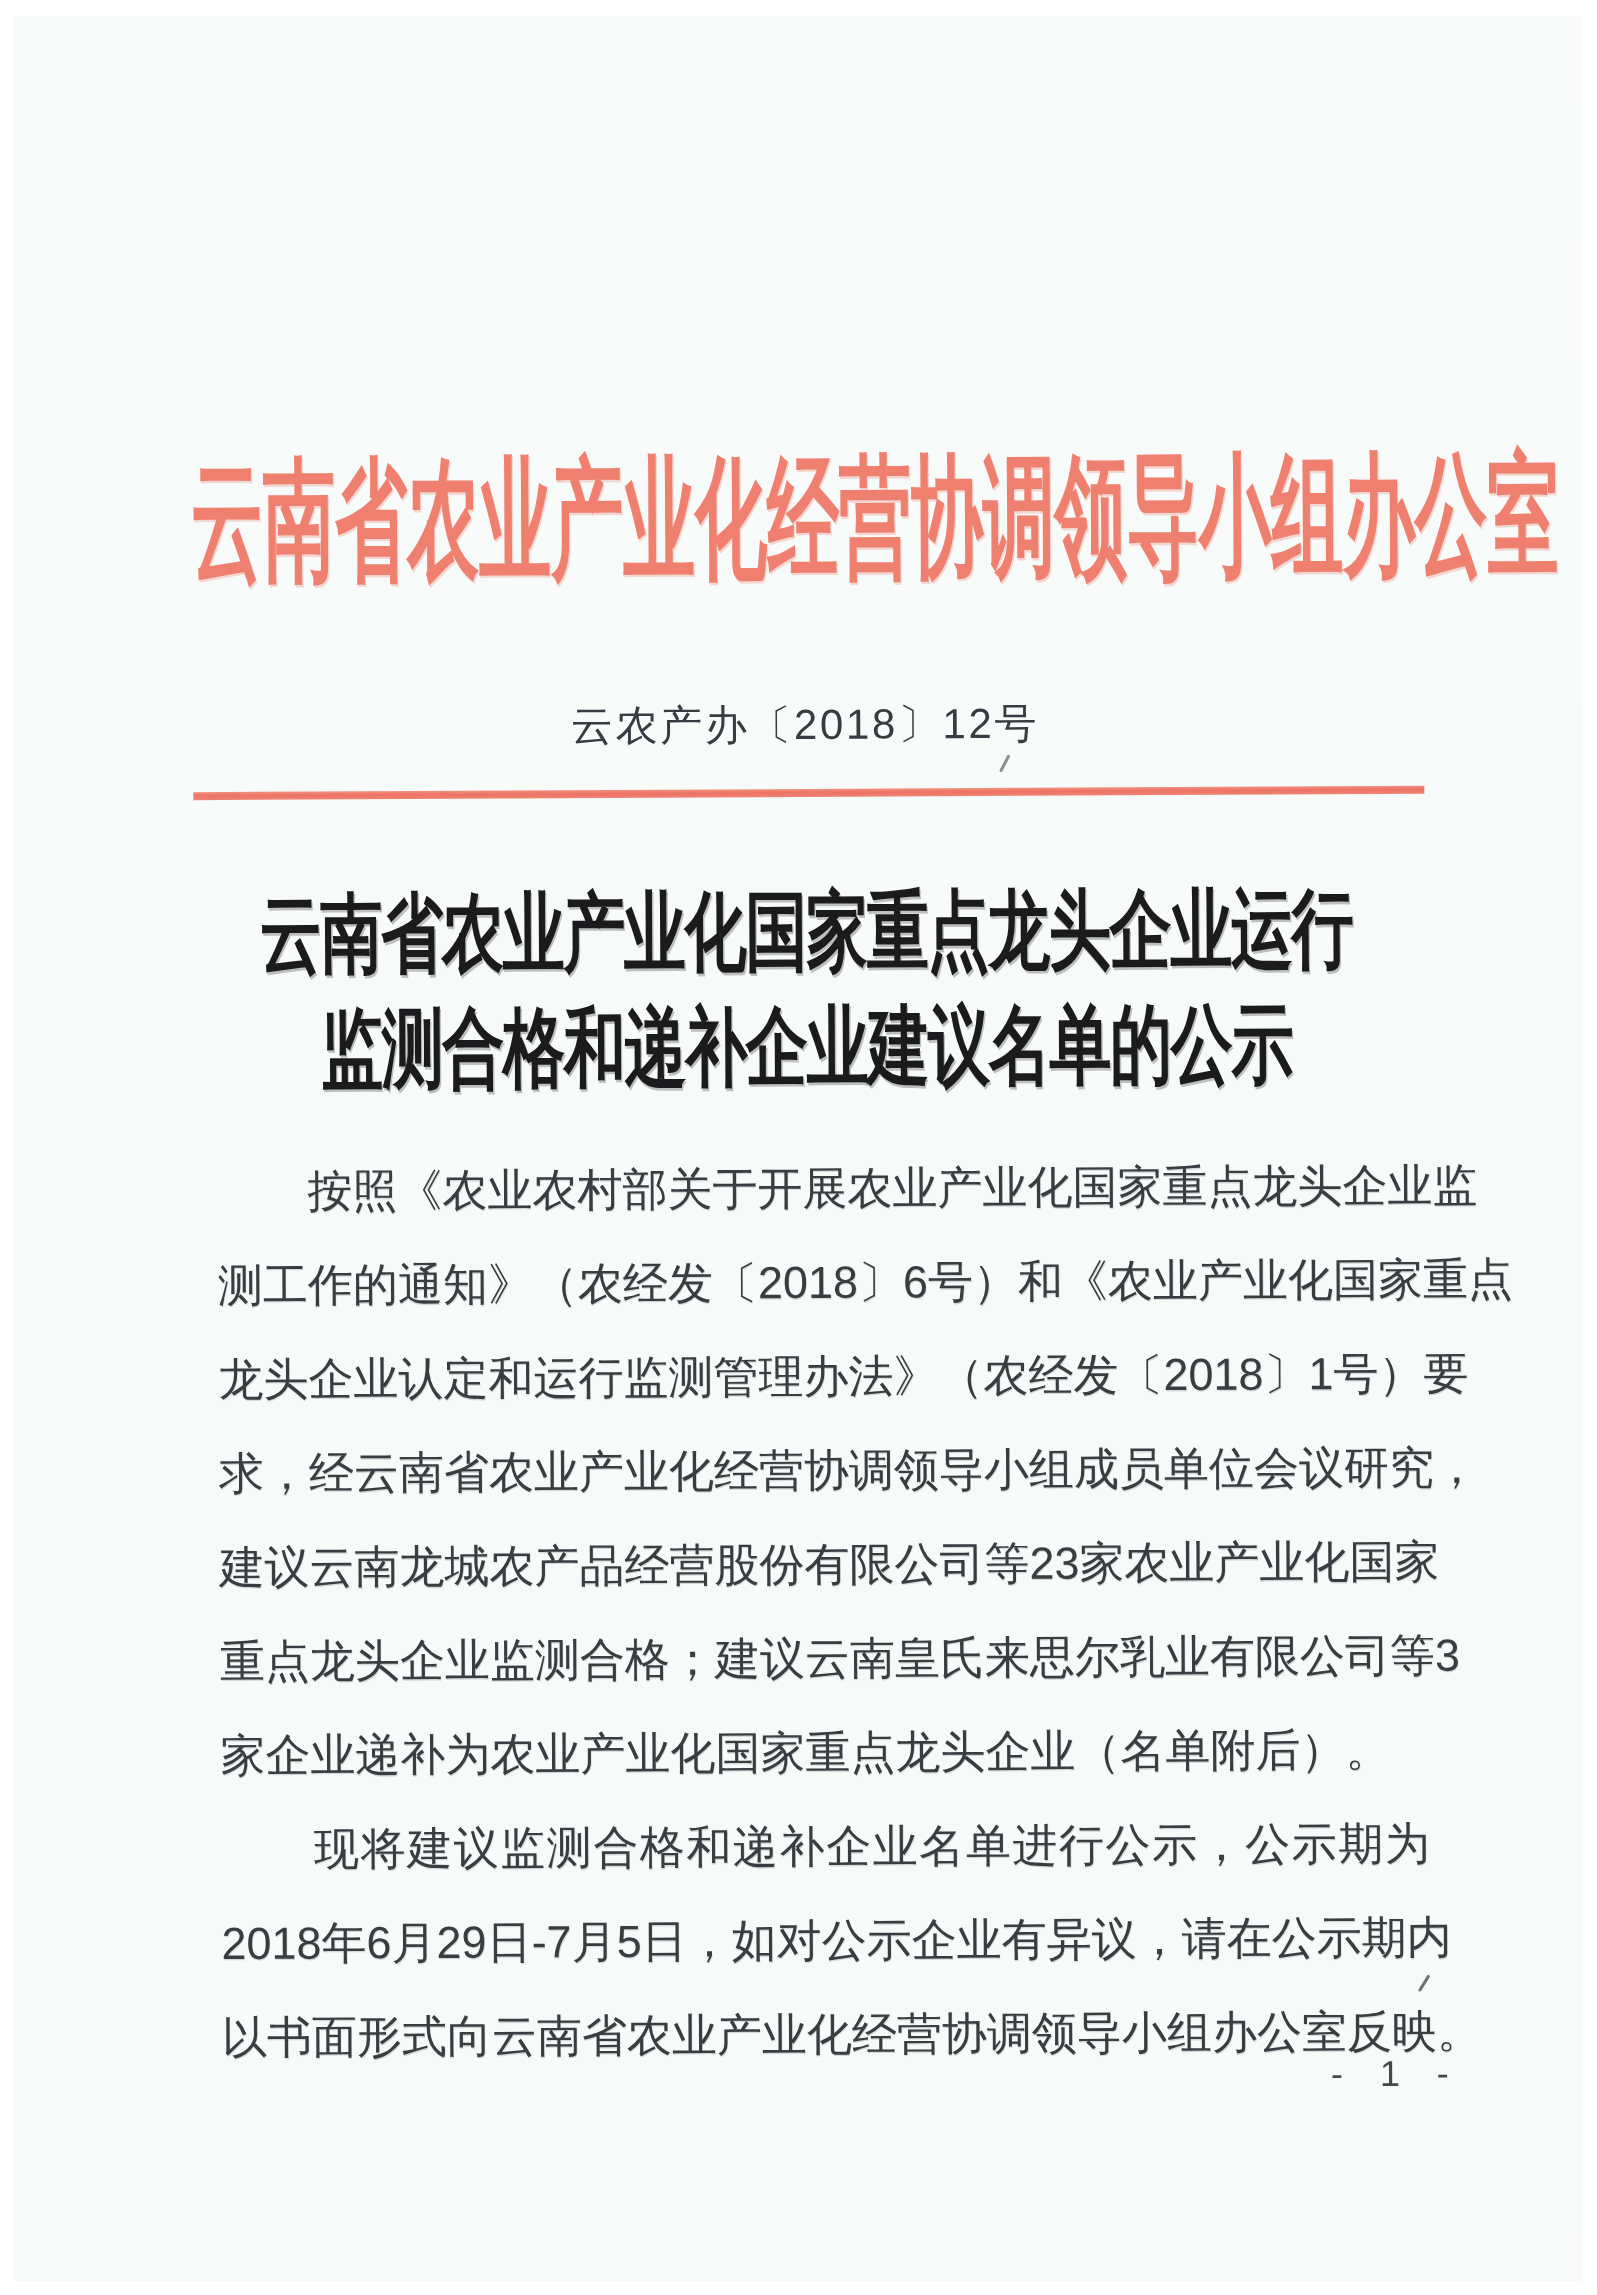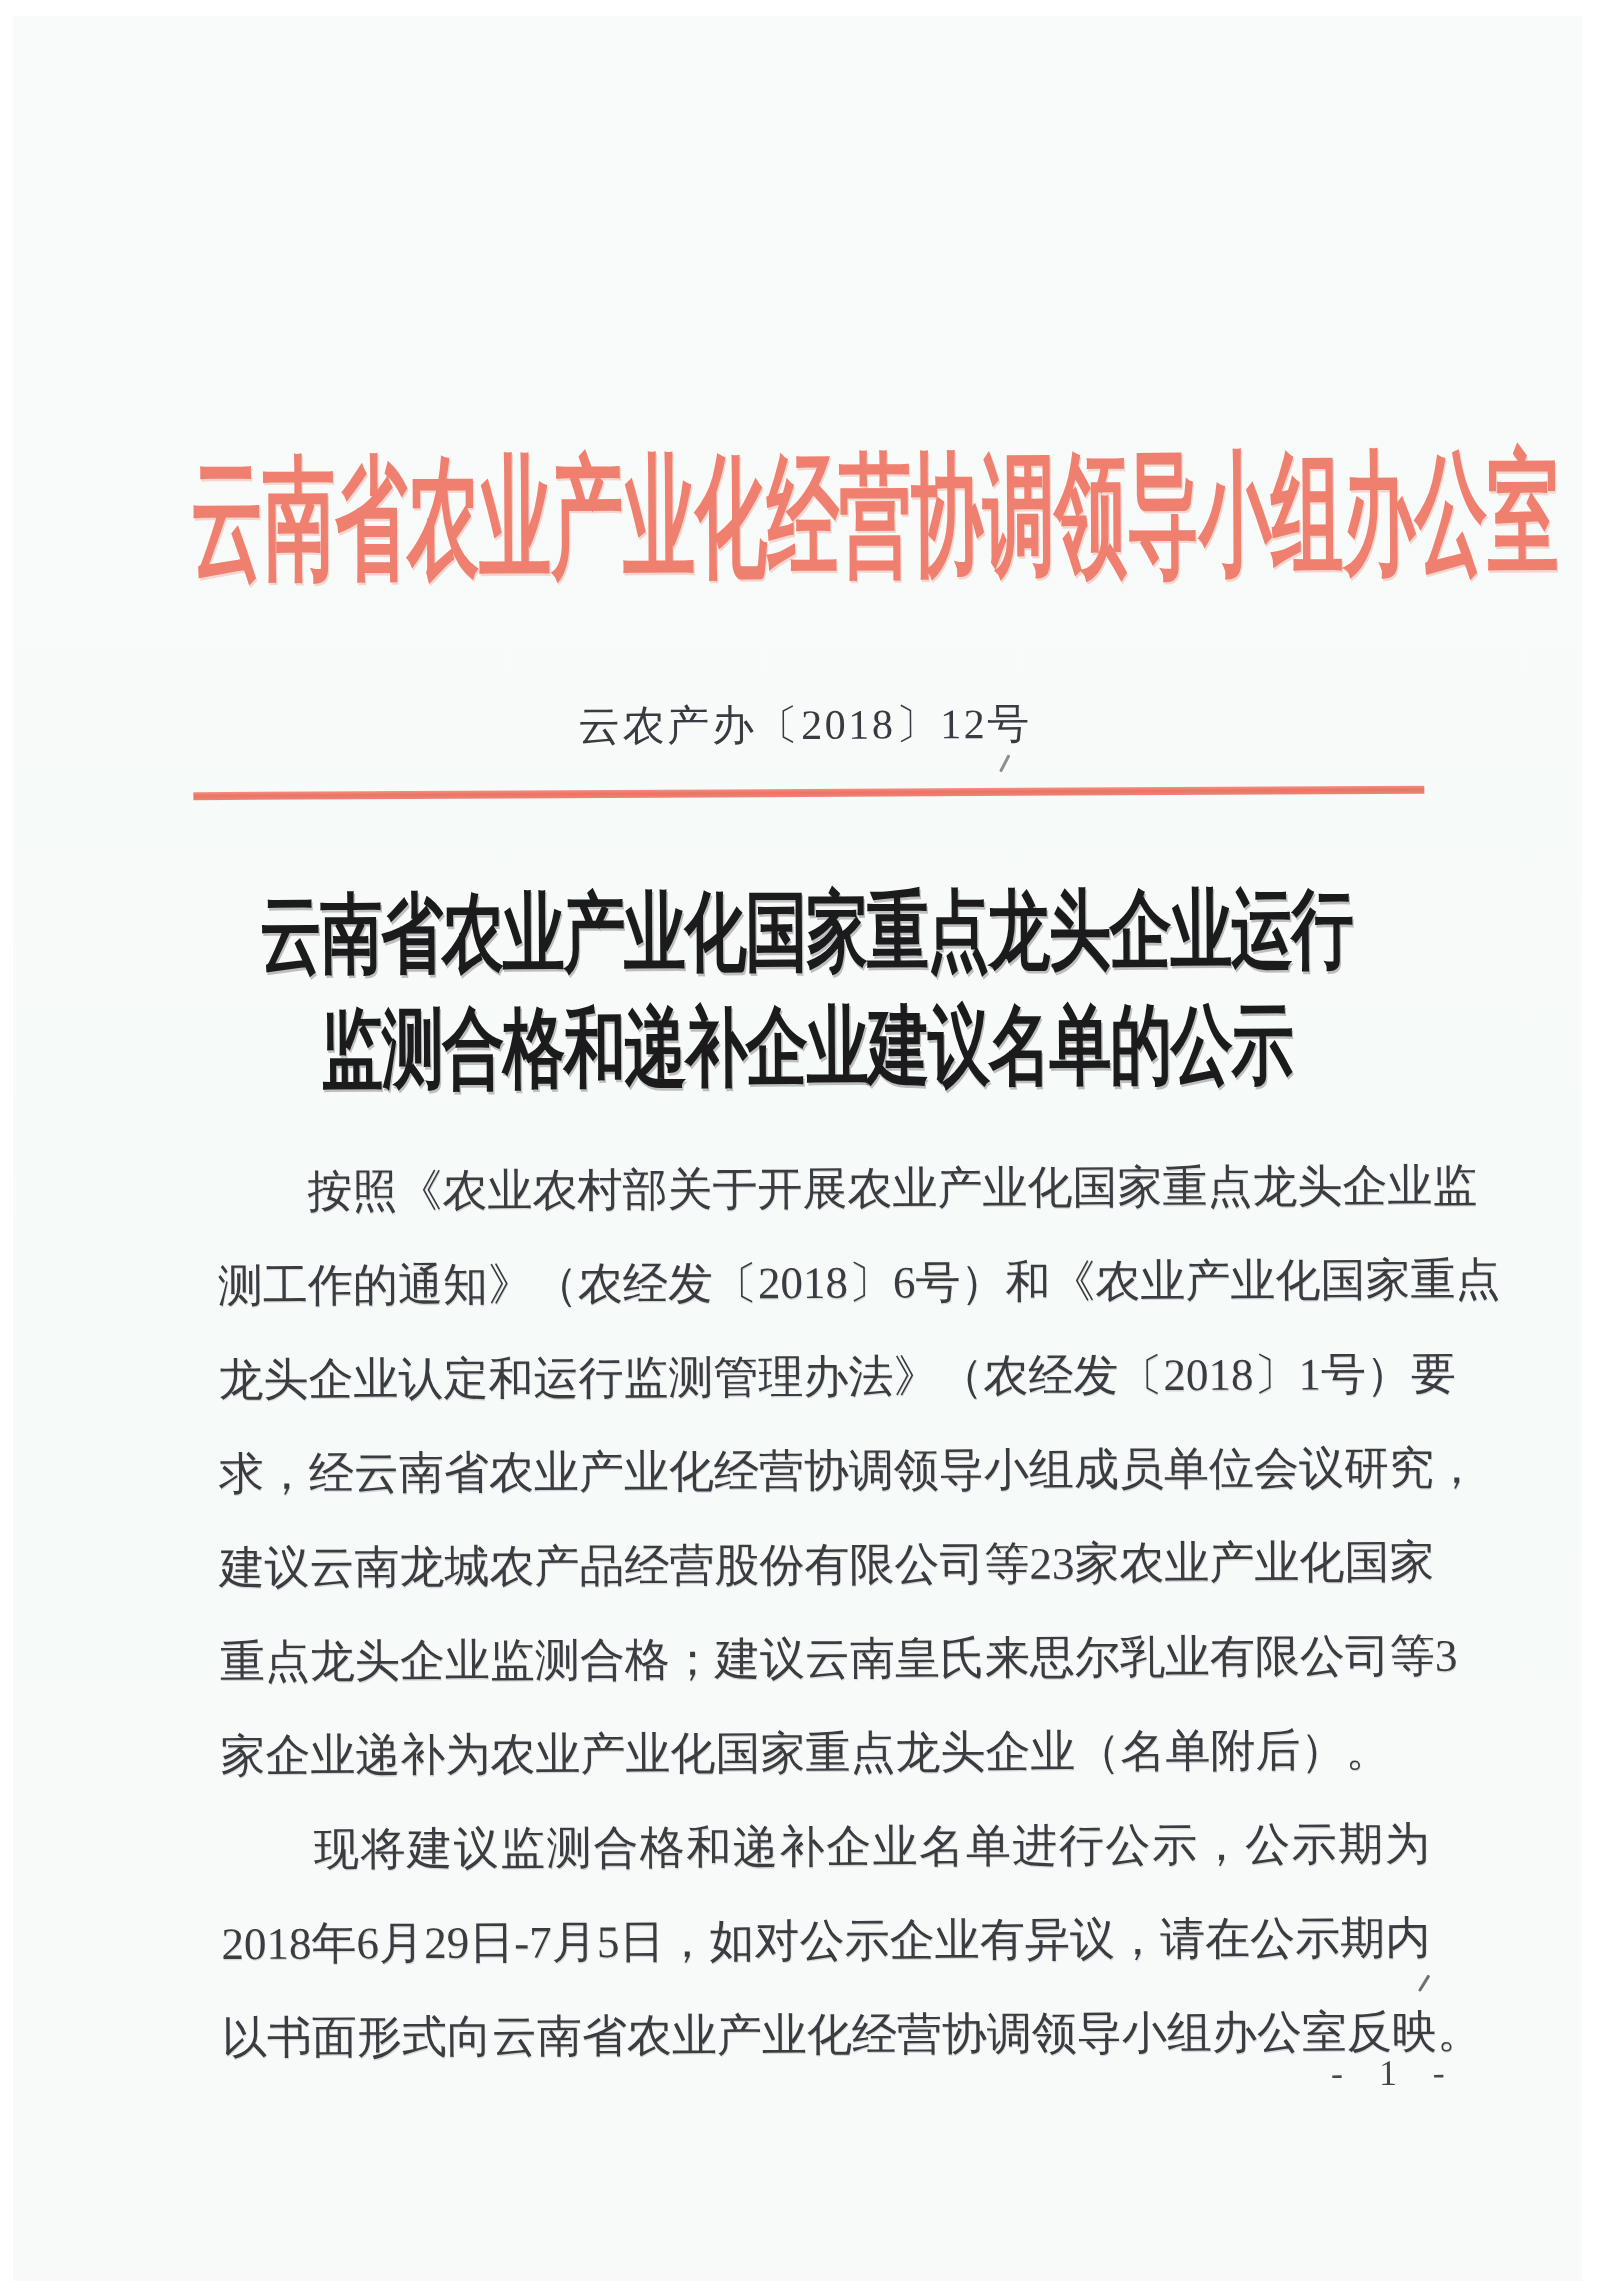--- a/index.html
+++ b/index.html
@@ -8,21 +8,21 @@
     background: #ffffff;
     width: 1598px;
     height: 2295px;
     overflow: hidden;
   }
   .canvas {
     position: relative;
     width: 1598px;
     height: 2295px;
     background: #ffffff;
-    font-family: Liberation Serif, serif;
+    font-family: Liberation Sans, sans-serif;
   }
   .paper {
     position: absolute;
     left: 13px; top: 15.5px;
     width: 1569px; height: 2265px;
     background: linear-gradient(180deg, #f8fbf9 0%, #f6faf8 55%, #f7faf8 100%);
   }
   .content {
     position: absolute;
     left: 0; top: 0; width: 1598px; height: 2295px;

